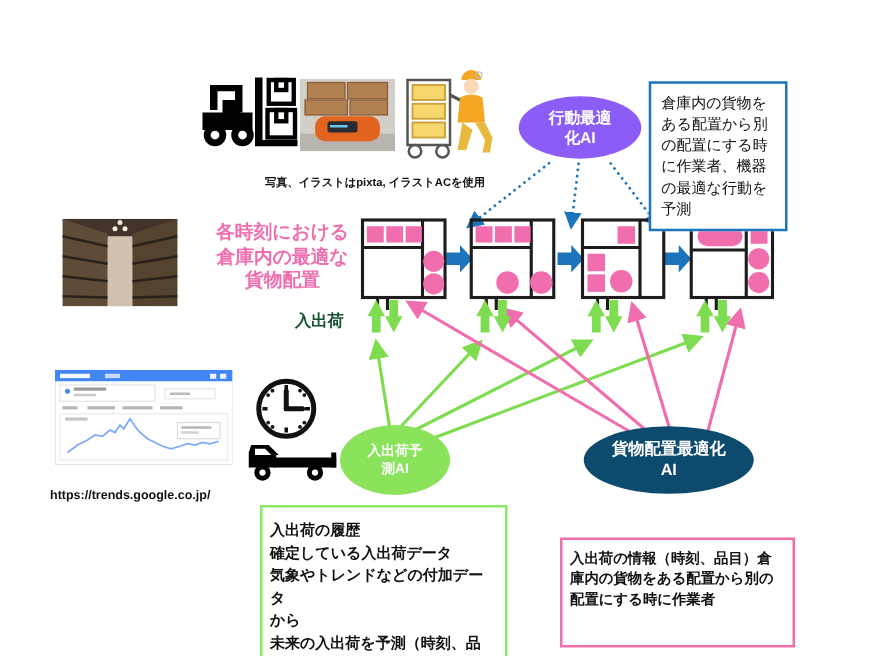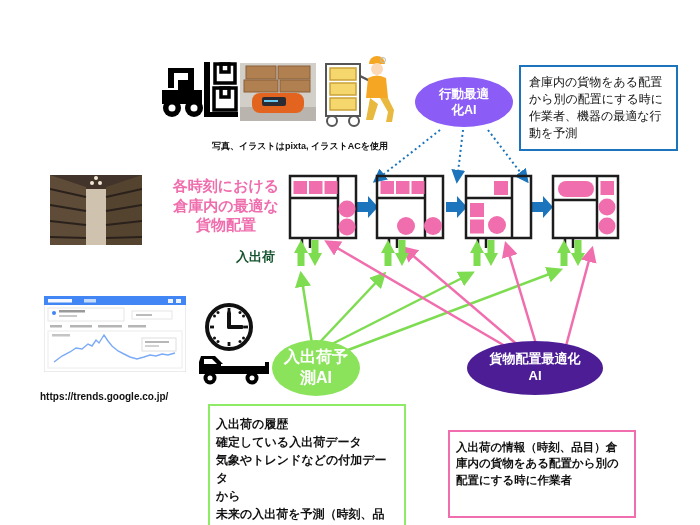--- a/index.html
+++ b/index.html
@@ -10,26 +10,26 @@
   .abs{position:absolute;}
   .pre{white-space:pre-line;}
   .ellipse{
     border-radius:50%;display:flex;align-items:center;justify-content:center;
     text-align:center;color:#fff;font-weight:bold;z-index:3;
   }
   .infobox{
     background:#fff;box-sizing:border-box;z-index:2;
     font-size:12px;line-height:1.42;
   }
-  #behavior-box{left:519px;top:65px;width:159px;border:2px solid #1B74BC;padding:7px 8px;}
+  #behavior-box{left:519px;top:65px;width:111px;border:2px solid #1B74BC;padding:7px 8px;}
   #inout-box{left:208px;top:404px;width:198px;border:2px solid #8DEB66;padding:9px 6px;font-weight:bold;line-height:1.5;}
   #placement-box{left:448px;top:430px;width:188px;height:88px;border:2px solid #F06EAE;padding:7px 6px;font-weight:bold;font-size:11.5px;}
   #behavior-ellipse{left:415px;top:77px;width:98px;height:50px;background:#8b5cf6;font-size:12.5px;line-height:1.3;}
-  #inout-ellipse{left:272px;top:340px;width:88px;height:56px;background:#8BE35C;font-size:16px;line-height:1.3;}
-  #placement-ellipse{left:467px;top:341px;width:136px;height:54px;background:#4c1d95;font-size:13px;line-height:1.3;}
+  #inout-ellipse{left:272px;top:340px;width:88px;height:56px;background:#8BE35C;font-size:11px;line-height:1.3;}
+  #placement-ellipse{left:467px;top:341px;width:136px;height:54px;background:#0c4a6e;font-size:13px;line-height:1.3;}
   #warehouse-title{left:155px;top:176px;width:142px;color:#F06EAE;font-weight:bold;font-size:15px;line-height:1.3;text-align:center;z-index:2;}
   #inout-label{left:236px;top:248px;color:#14532d;font-weight:bold;font-size:13px;z-index:2;}
   #credit-caption{left:200px;top:140px;width:200px;text-align:center;font-size:9px;font-weight:bold;z-index:2;}
   #trends-url{left:40px;top:391px;width:160px;text-align:left;font-size:10px;font-weight:bold;z-index:2;}
   svg{display:block;}
   #flow-layer{left:0;top:0;z-index:1;}
 </style>
 </head>
 <body>
 

